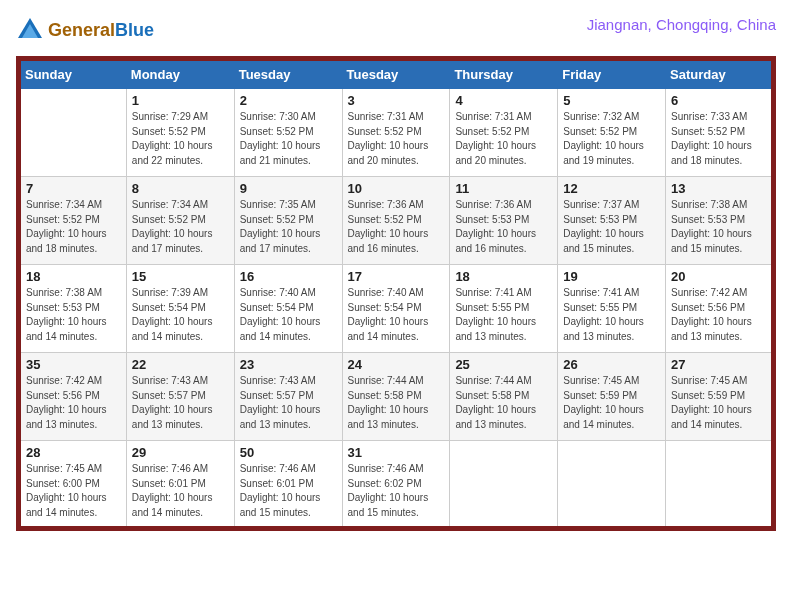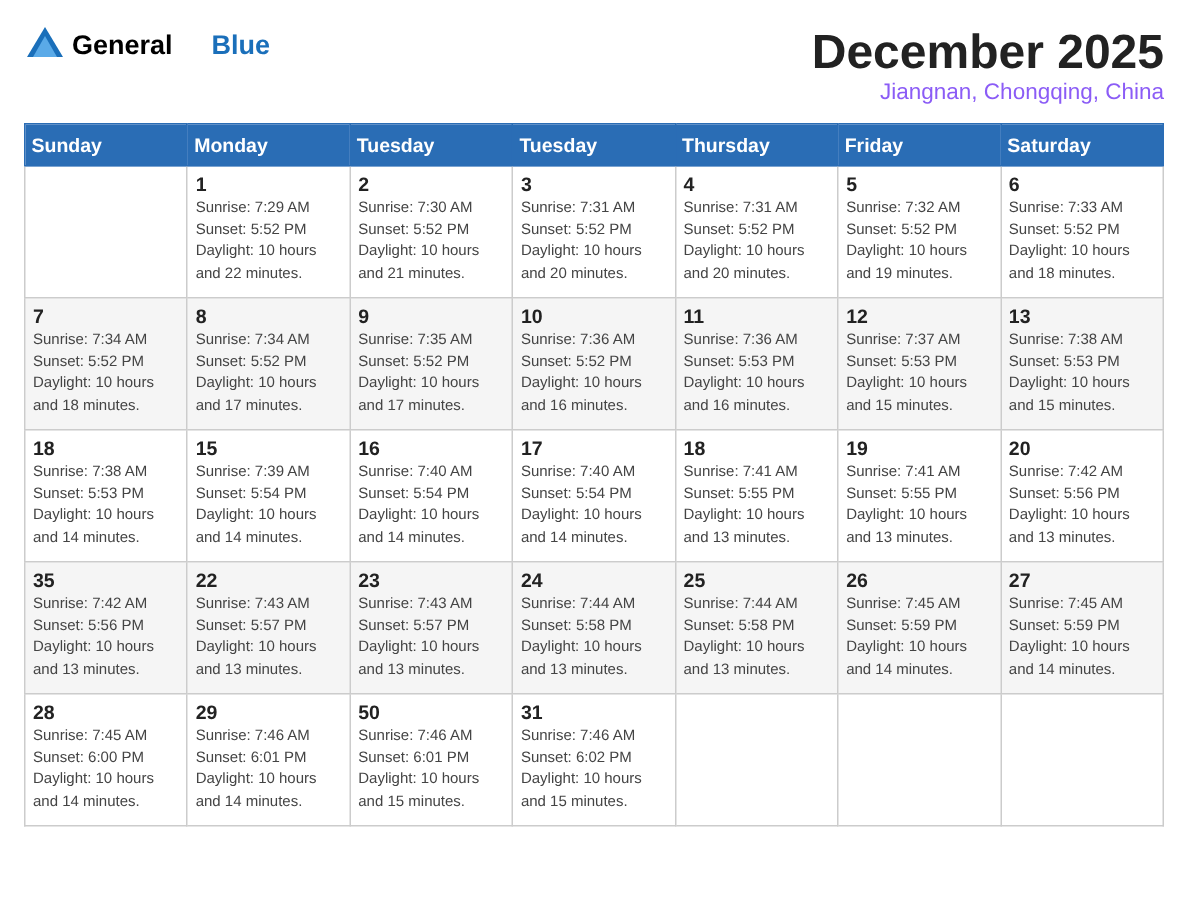--- a/index.html
+++ b/index.html
@@ -16,27 +16,26 @@
       align-items: flex-start;
       margin-bottom: 12px;
     }
     .logo {
       display: flex;
       align-items: center;
     }
     .logo-text-general {
       font-size: 18px;
       font-weight: bold;
-      color: #000000;
+      color: #a16207;
     }
     .logo-text-blue {
       font-size: 18px;
       font-weight: bold;
       color: #1a6fba;
-      padding-left: 26px;
     }
     .logo-icon {
       width: 28px;
       height: 28px;
       margin-right: 4px;
     }
     .title-area {
       text-align: right;
     }
     .month-title {
@@ -44,21 +43,21 @@
       font-weight: bold;
       color: #222;
     }
     .location-title {
       font-size: 15px;
       color: #8b5cf6;
     }
     .calendar {
       width: 100%;
       border-collapse: collapse;
-      border: 1px solid #7f1d1d;
+      border: 5px solid #7f1d1d;
     }
     .calendar th {
       background: #2a6db5;
       color: #fff;
       font-size: 13px;
       font-weight: bold;
       padding: 6px 4px;
       text-align: left;
       border: 1px solid #2a6db5;
     }
@@ -101,21 +100,20 @@
   <div class="logo">
     <svg class="logo-icon" viewBox="0 0 28 28" xmlns="http://www.w3.org/2000/svg">
       <polygon points="14,2 26,22 2,22" fill="#1a6fba"></polygon>
       <polygon points="14,8 22,22 6,22" fill="#5aaae8"></polygon>
     </svg>
     <div>
       <span class="logo-text-general">General</span><span class="logo-text-blue">Blue</span>
     </div>
   </div>
   <div class="title-area">
-    <div class="month-title">December 2025</div>
     <div class="location-title">Jiangnan, Chongqing, China</div>
   </div>
 </div>
 
 <table class="calendar">
   <thead>
     <tr>
     <th>Sunday</th>
         <th>Monday</th>
         <th>Tuesday</th>

